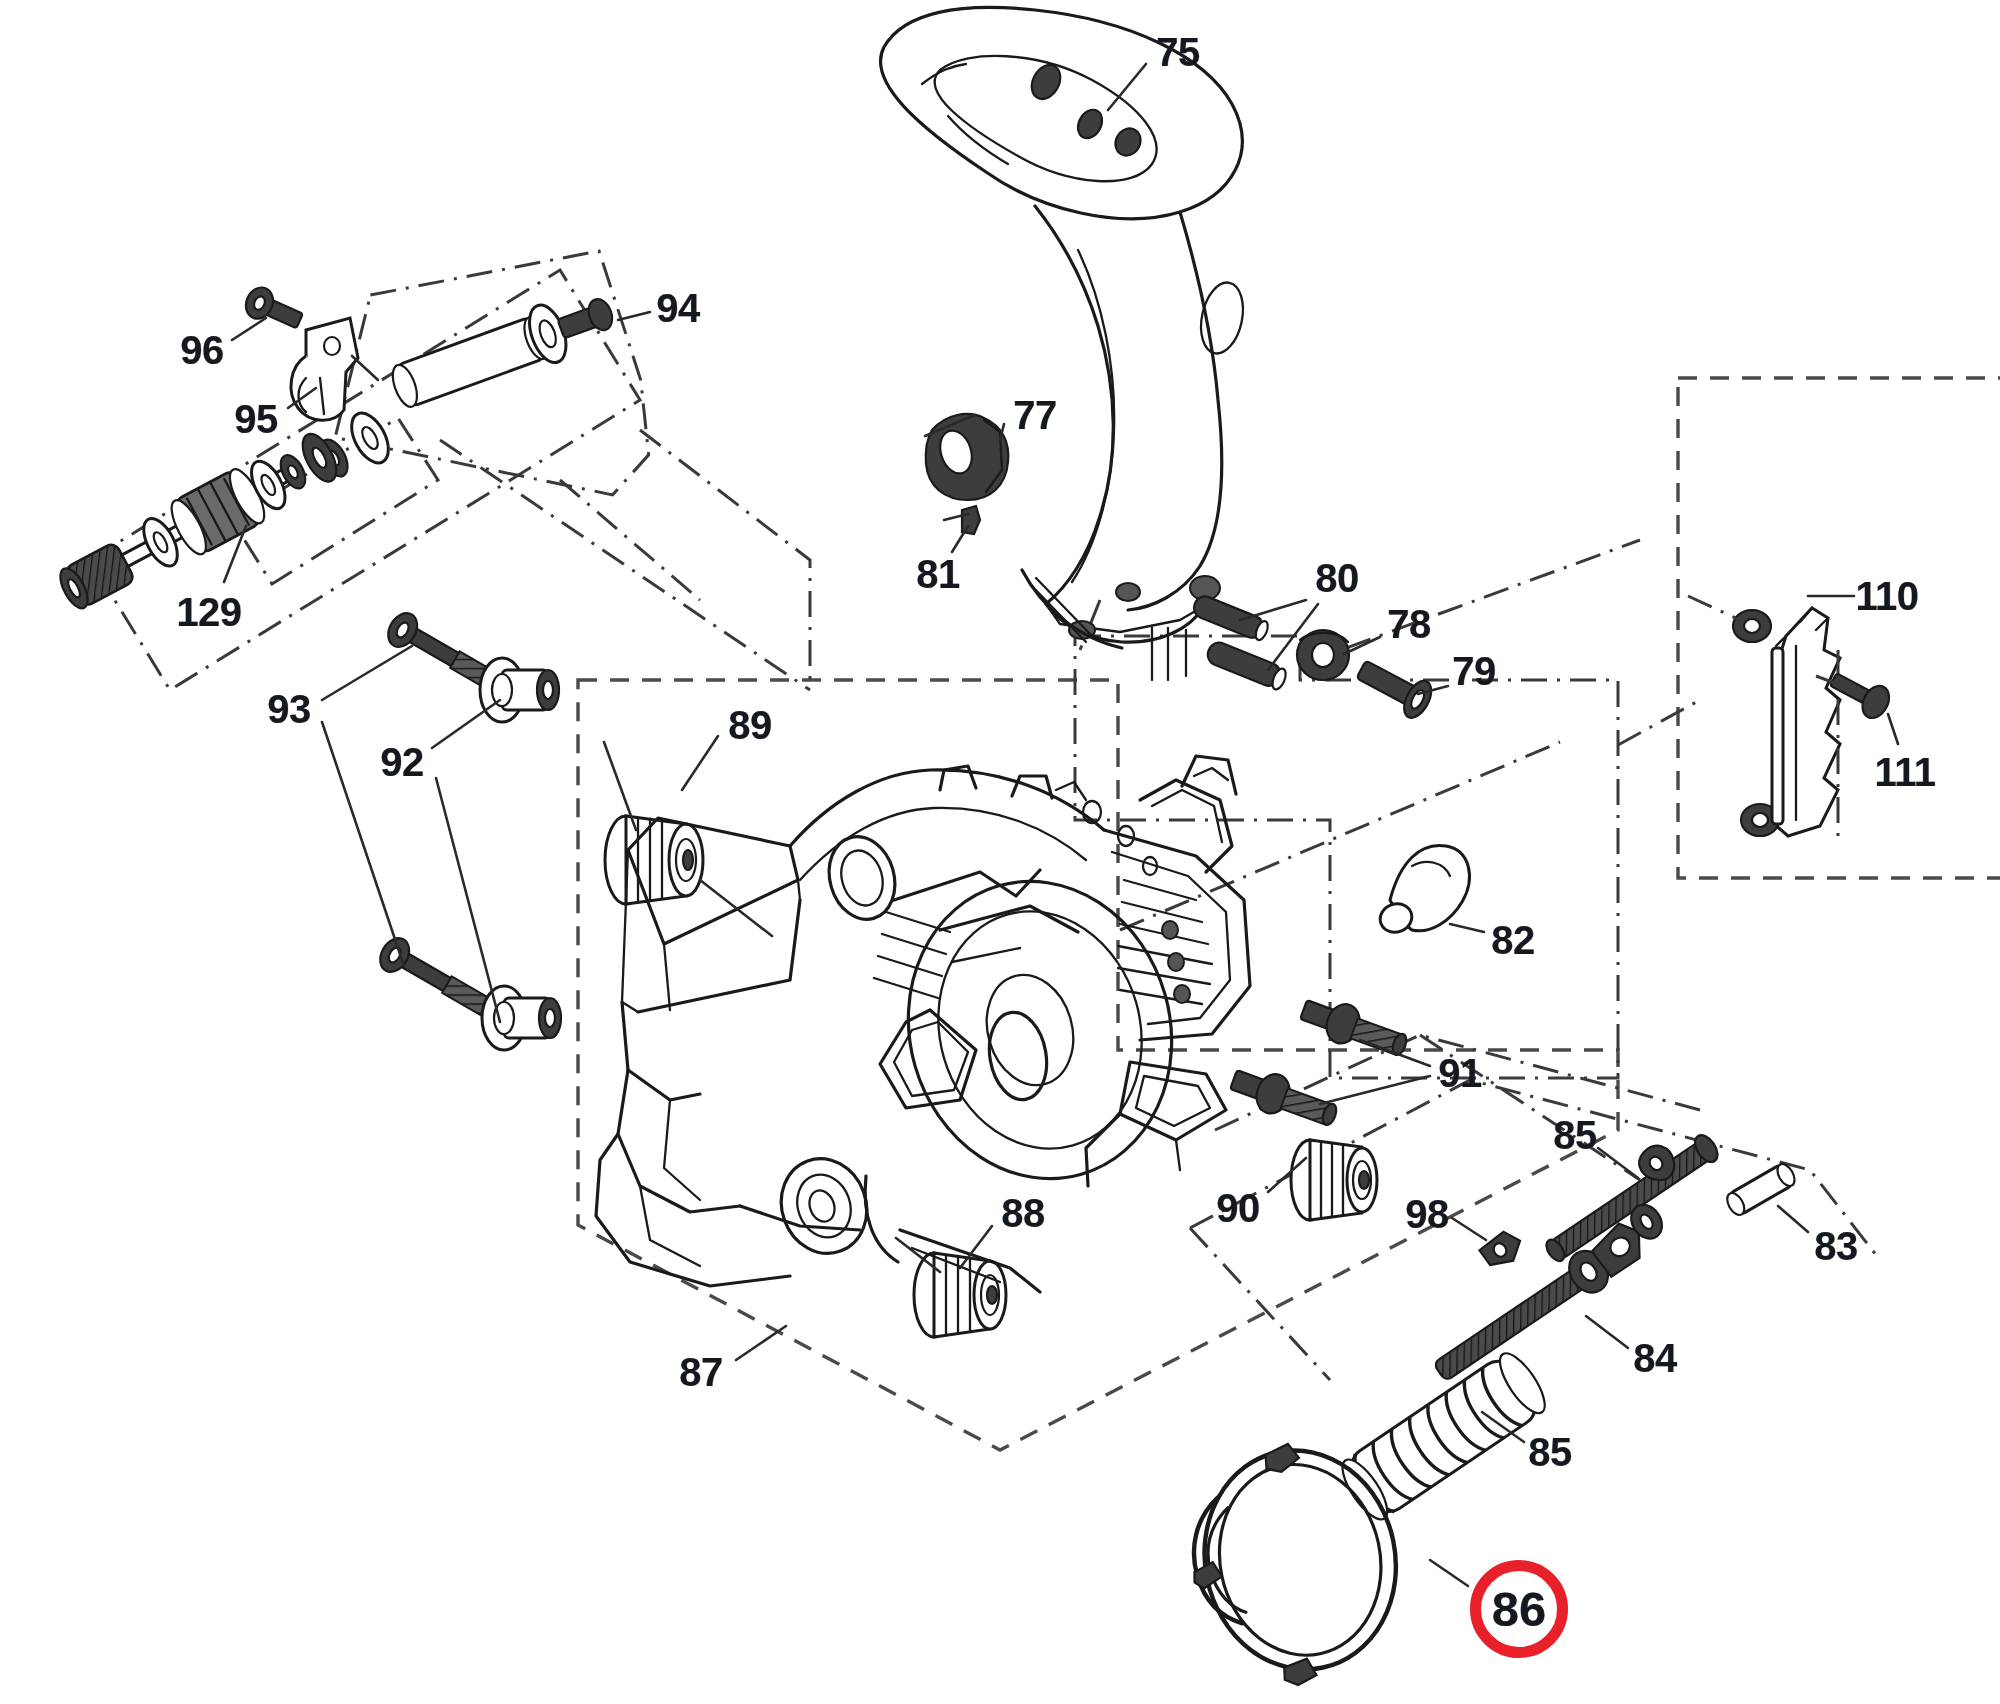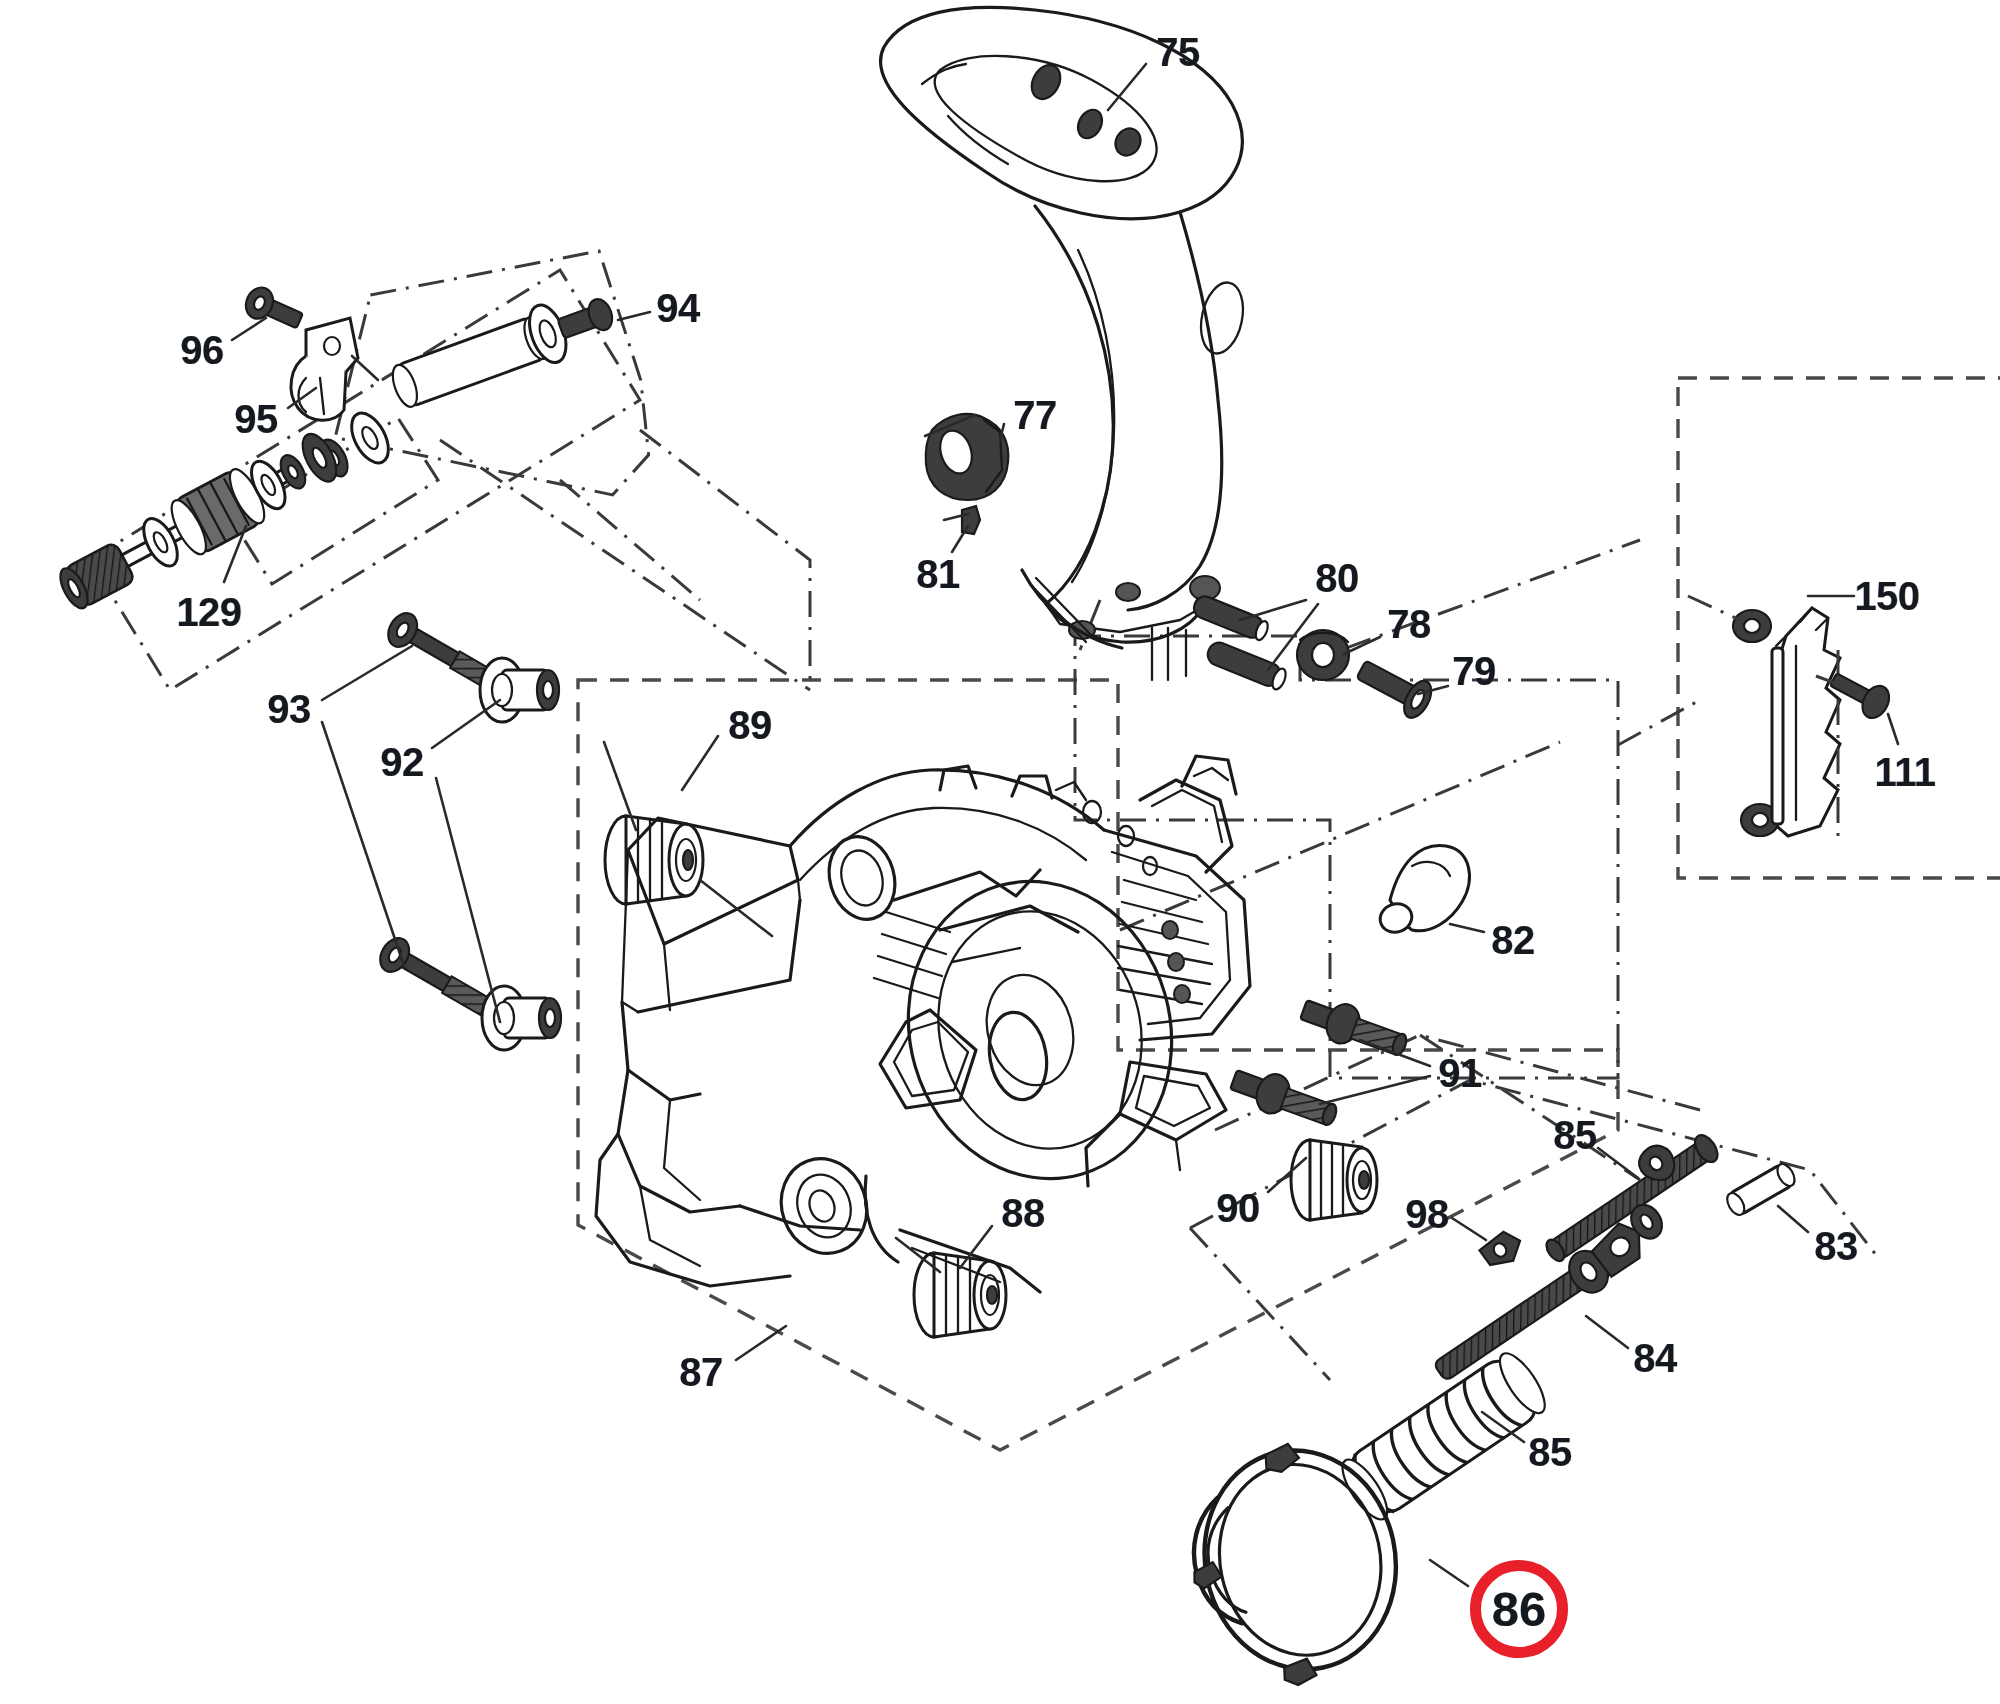--- a/index.html
+++ b/index.html
@@ -619,19 +619,19 @@
   <div class="callout" style="left:1513px; top:940px;">82</div>
   <div class="callout" style="left:1460px; top:1073px;text-align:right;">91</div>
   <div class="callout" style="left:1575px; top:1135px;">85</div>
   <div class="callout" style="left:1427px; top:1214px;">98</div>
   <div class="callout" style="left:1836px; top:1246px;">83</div>
   <div class="callout" style="left:1023px; top:1213px;">88</div>
   <div class="callout" style="left:1238px; top:1208px;">90</div>
   <div class="callout" style="left:1655px; top:1358px;">84</div>
   <div class="callout" style="left:701px;  top:1372px;">87</div>
   <div class="callout" style="left:1550px; top:1452px;">85</div>
-  <div class="callout" style="left:1887px; top:596px;">150</div>
+  <div class="callout" style="left:1887px; top:596px;">110</div>
   <div class="callout" style="left:1905px; top:772px;">111</div>
 
   <div class="hl-ring" style="left:1519px; top:1609px; width:98px; height:98px;"></div>
   <div class="hl-num" style="left:1519px; top:1609px;">86</div>
 
 </div>
 
 </body></html>

